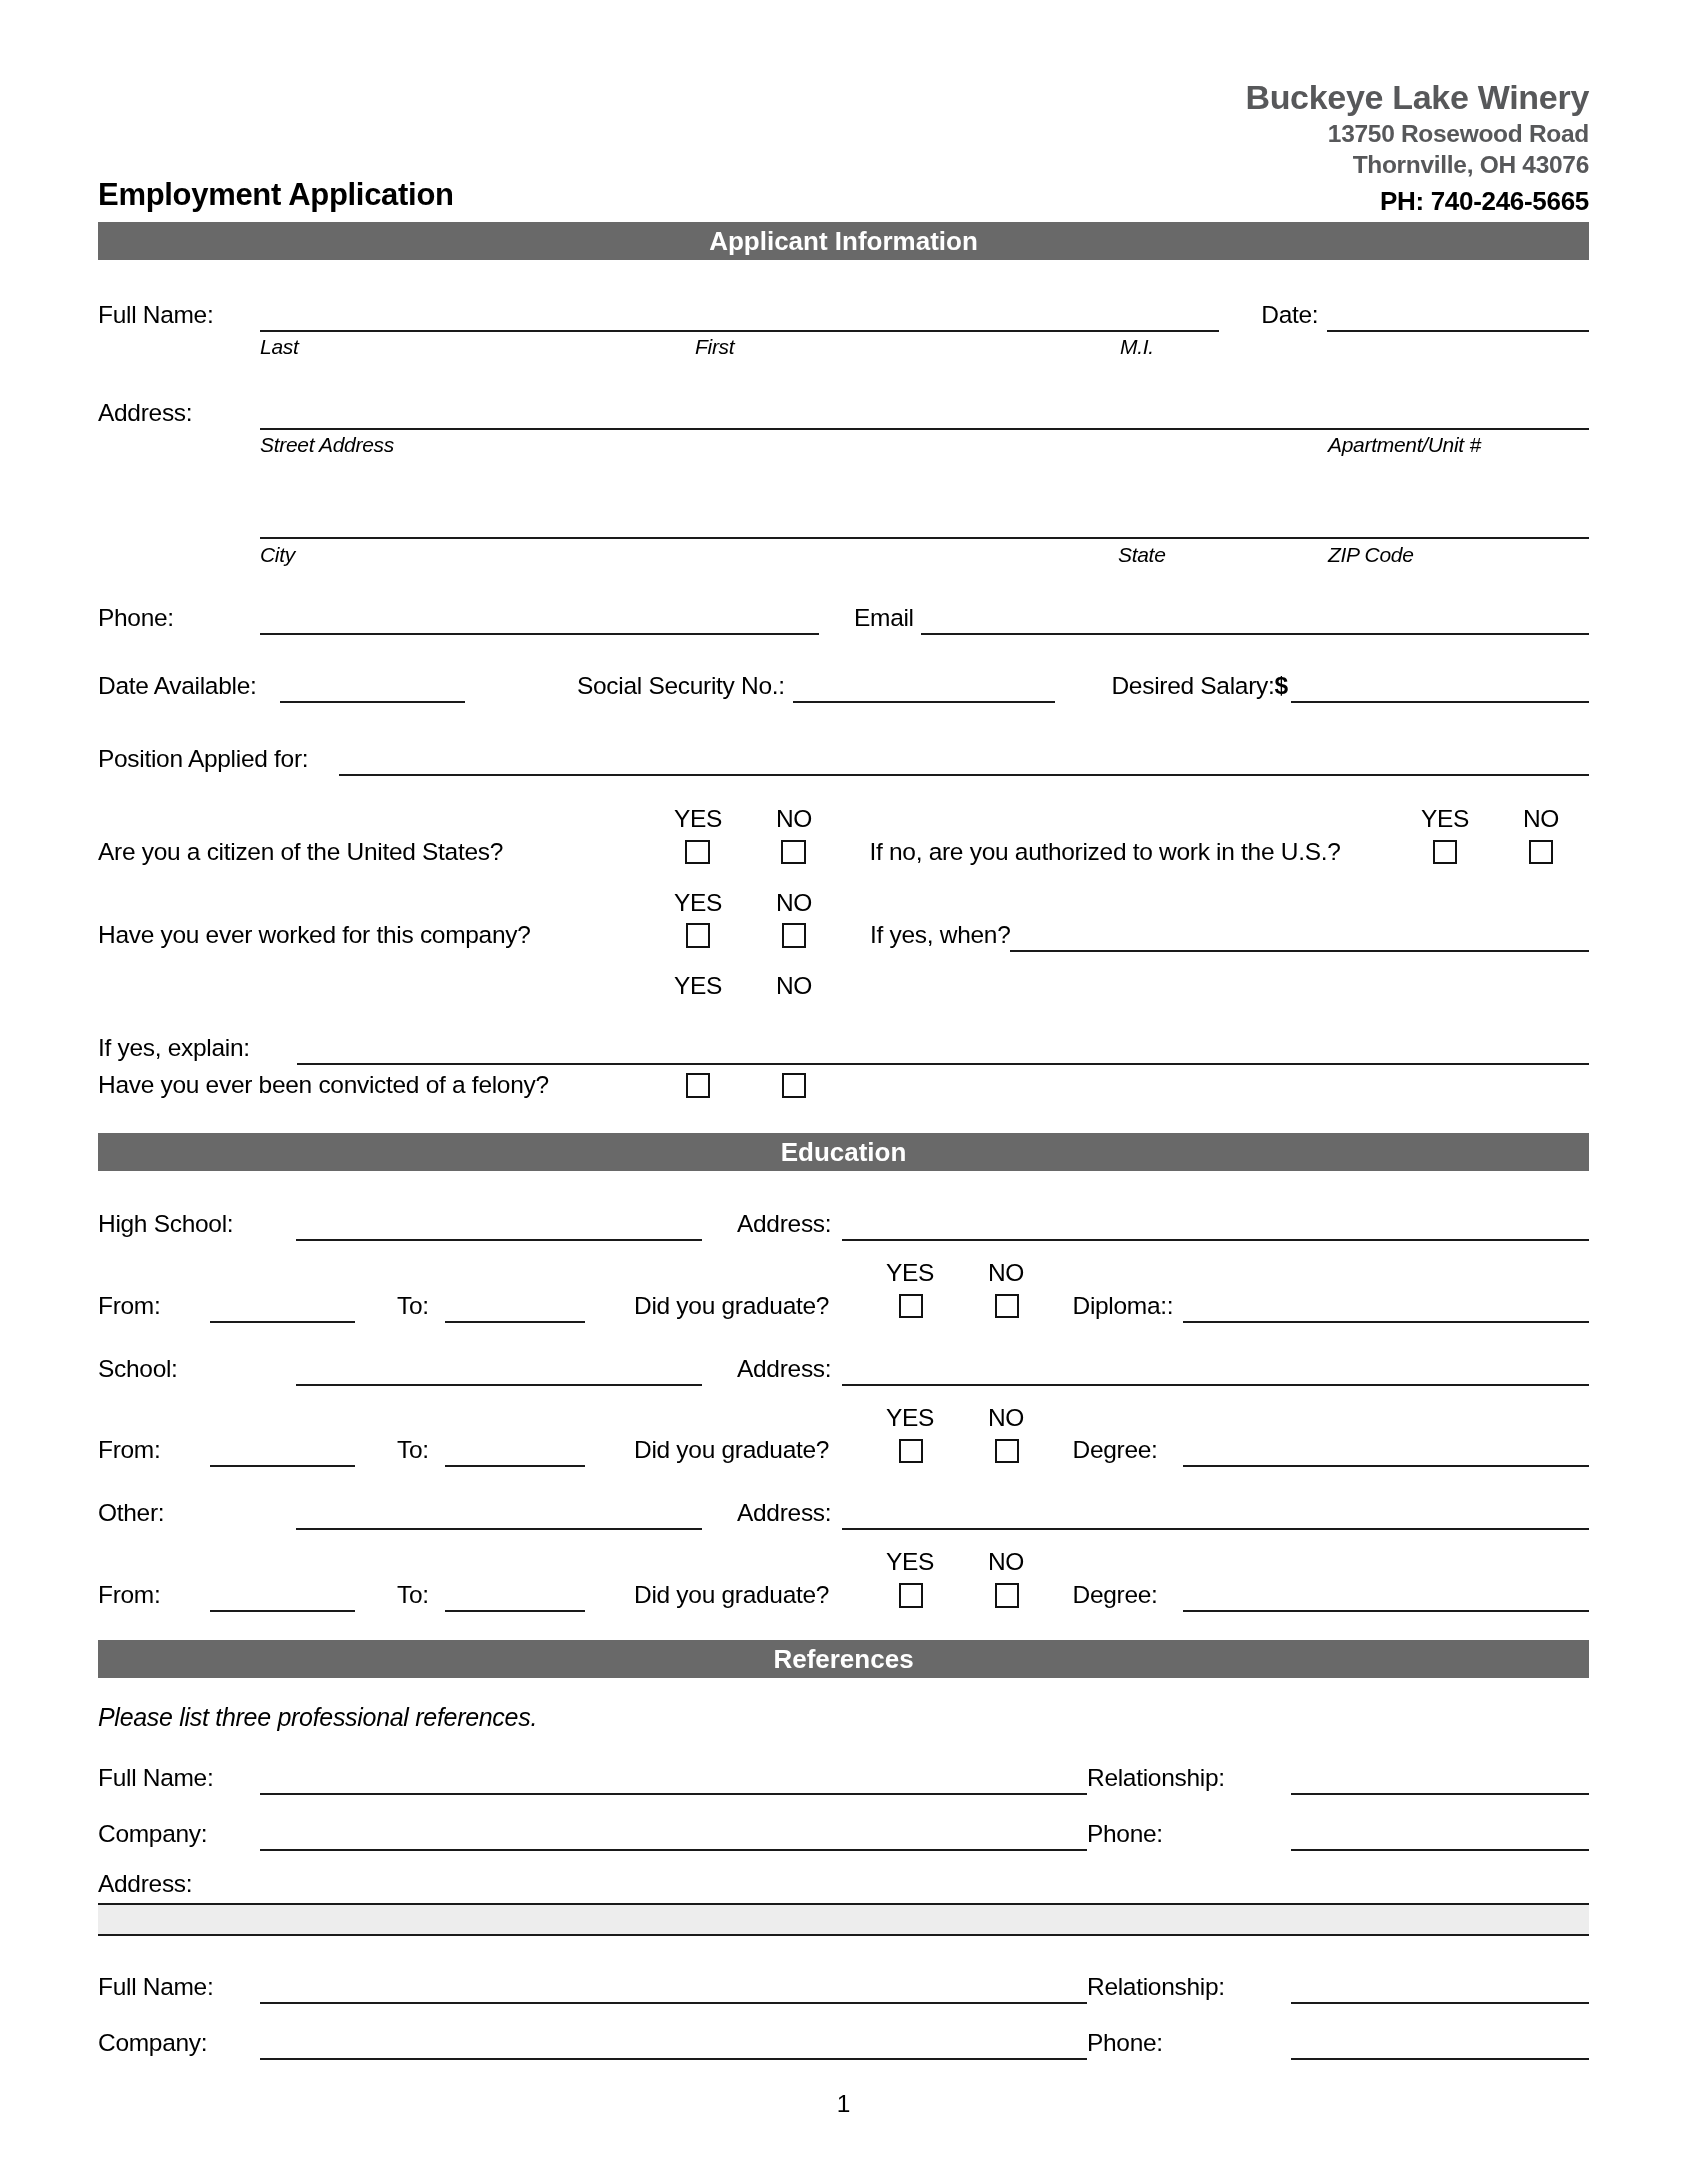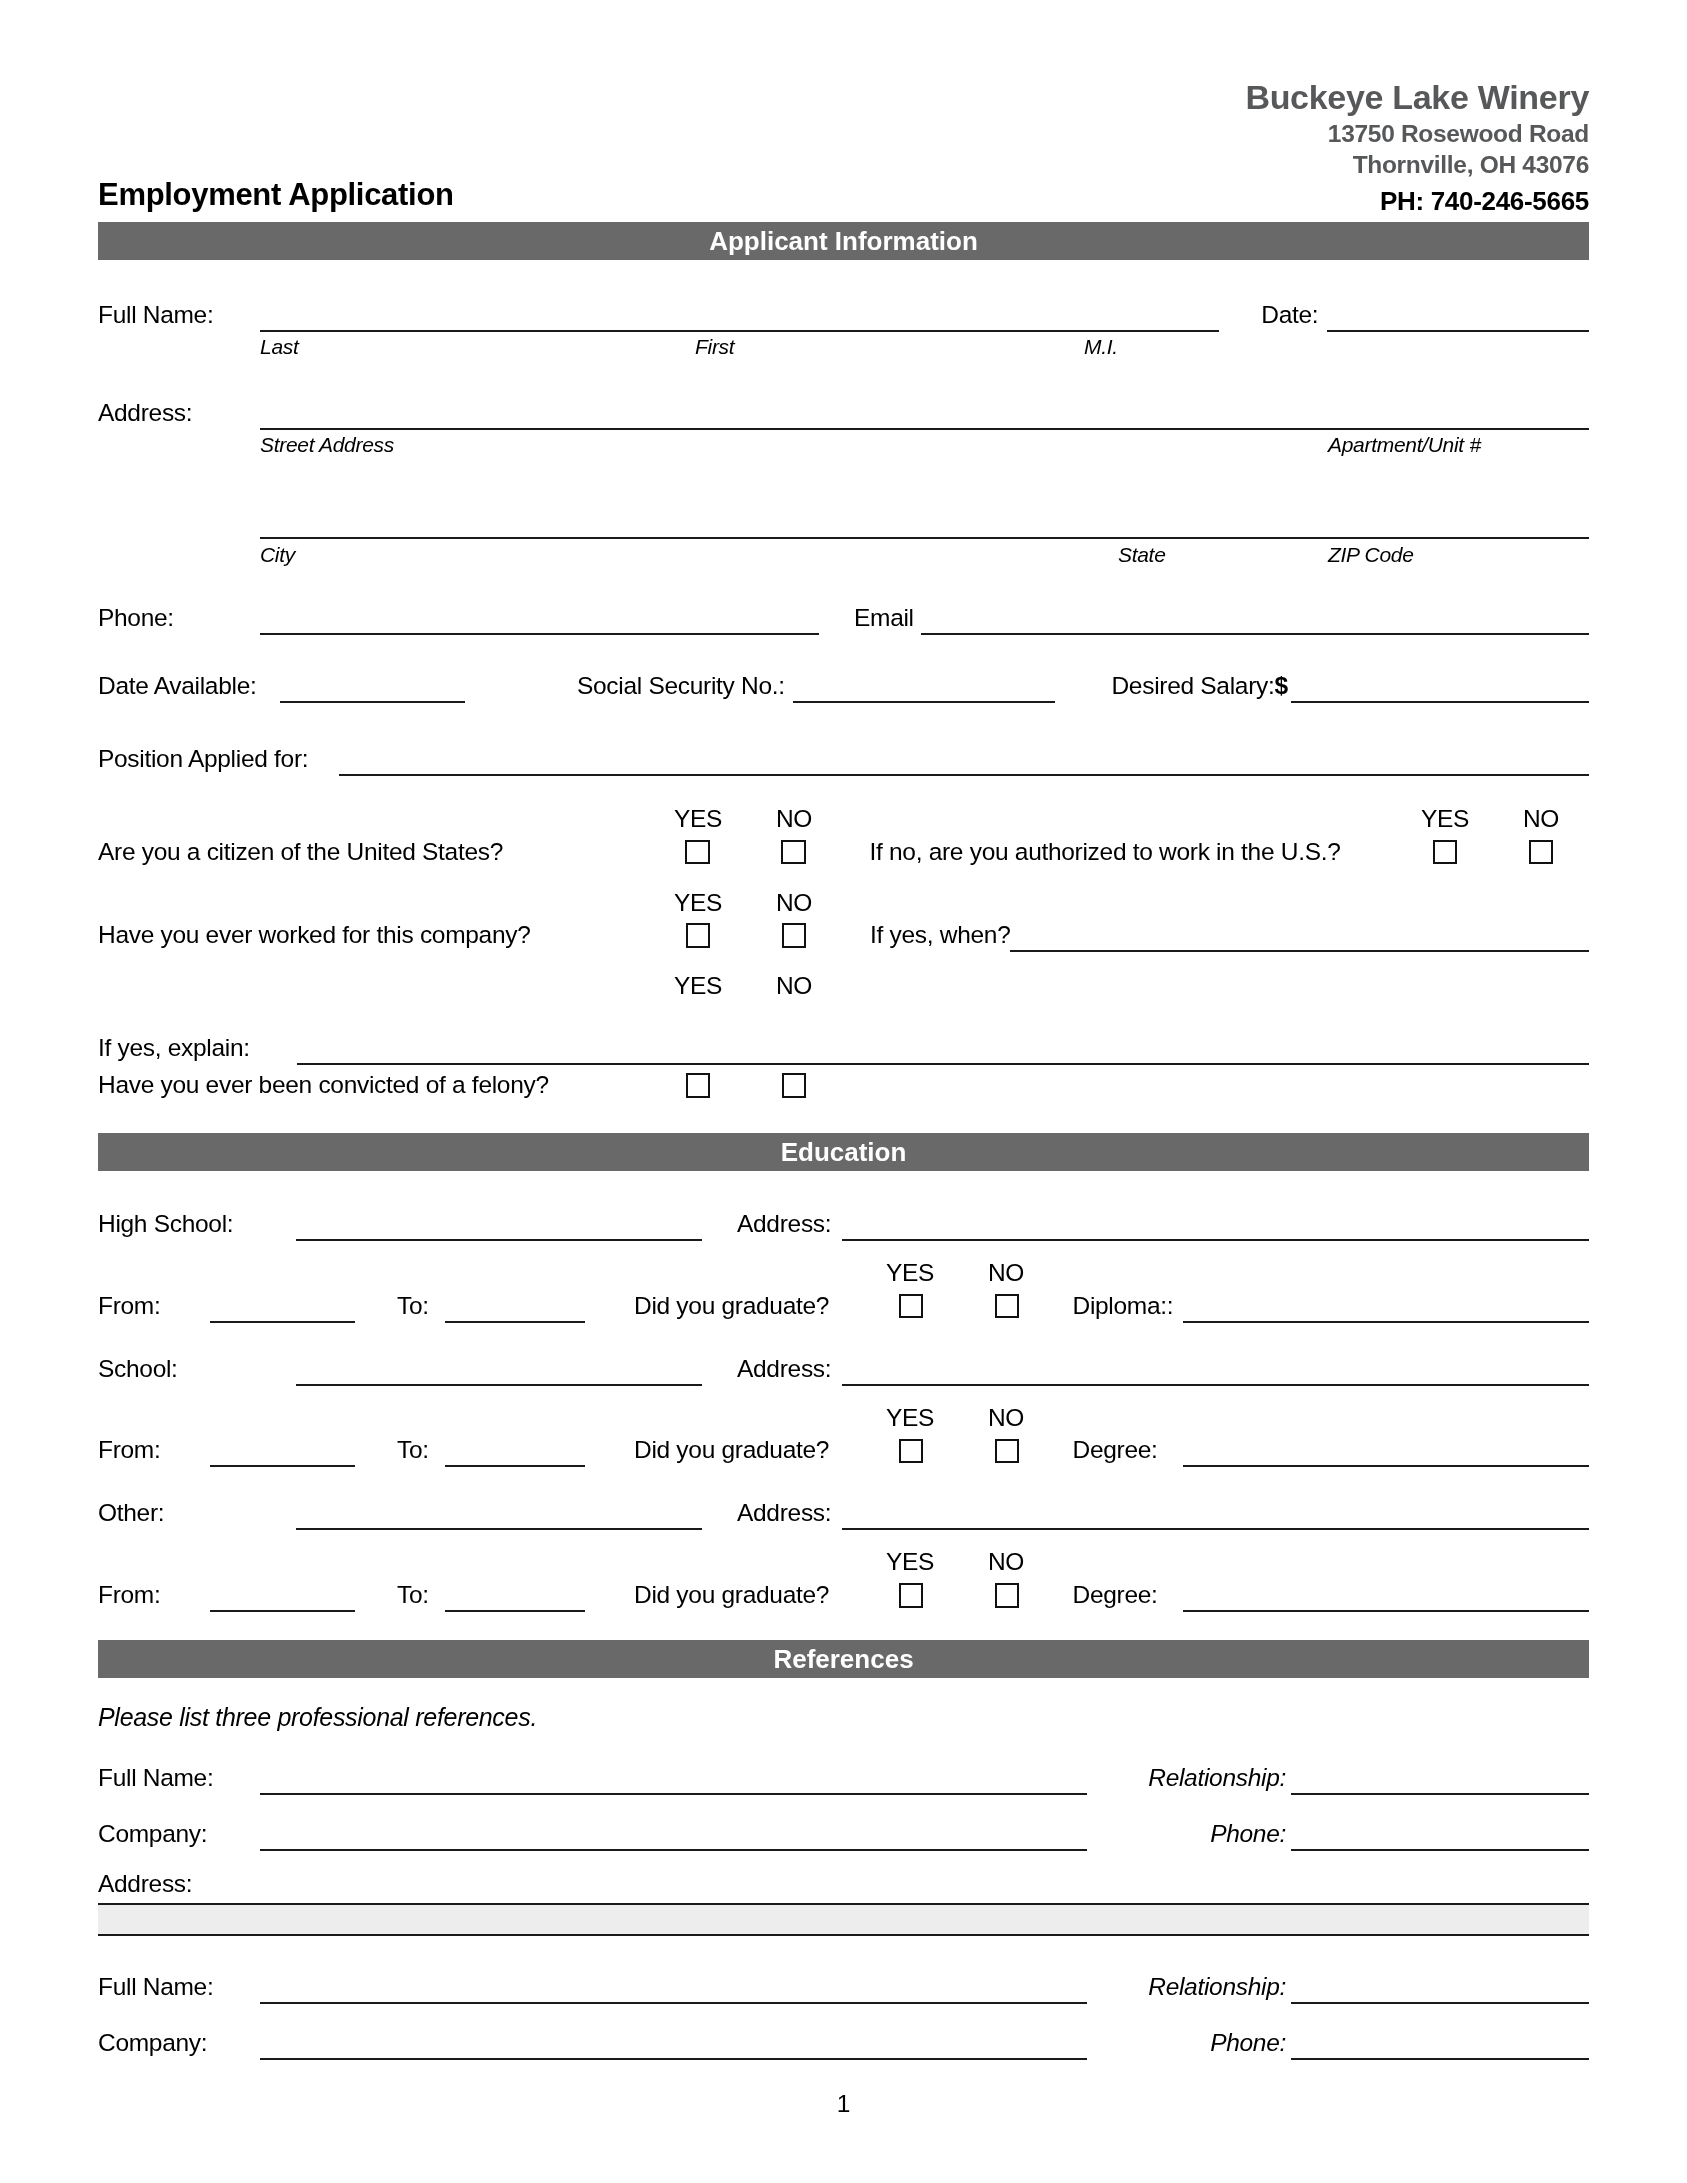--- a/index.html
+++ b/index.html
@@ -25,21 +25,21 @@
   .grow { flex:1; }
   .sub-row { position:relative; height:28px; margin-top:1.7px; }
   .sub { position:absolute; top:1.7px; font-style:italic; font-size:21px; white-space:nowrap; }
   .chk-col { width:96px; display:flex; justify-content:center; align-items:flex-end; }
   .chk { width:24.5px; height:24.5px; border:2.6px solid #111; background:#fff; margin-bottom:4.4px; }
   .q-head .chk-col { line-height:26px; }
   .full-ln { border-bottom:2.6px solid #1a1a1a; margin-top:1.7px; }
   .band { height:31px; background:#ededed; border-bottom:2.6px solid #1a1a1a; }
   .note { font-style:italic; font-size:25px; }
   .footer { text-align:center; margin-top:30px; font-size:24.5px; }
-  .tr { text-align:right;font-style:italic; }
+  .tr { text-align:left; }
 </style>
 </head>
 <body>
 
 <div class="page">
 
   <div class="header">
     <div class="form-title">Employment Application</div>
     <div class="header-right">
       <div class="company-name">Buckeye Lake Winery</div>
@@ -53,21 +53,21 @@
 
   <div class="row" style="margin-top:37px">
     <span class="lbl" style="width:162px">Full Name:</span>
     <span class="ln grow"></span>
     <span class="lbl" style="margin-left:42px">Date:</span>
     <span class="ln" style="width:262px;margin-left:8.7px"></span>
   </div>
   <div class="sub-row">
     <span class="sub" style="left:162px">Last</span>
     <span class="sub" style="left:597px">First</span>
-    <span class="sub" style="left:986px">M.I.</span>
+    <span class="sub" style="left:1022px">M.I.</span>
   </div>
 
   <div class="row" style="margin-top:33px">
     <span class="lbl" style="width:162px">Address:</span>
     <span class="ln grow"></span>
   </div>
   <div class="sub-row">
     <span class="sub" style="left:162px">Street Address</span>
     <span class="sub" style="left:1230px">Apartment/Unit #</span>
   </div>

